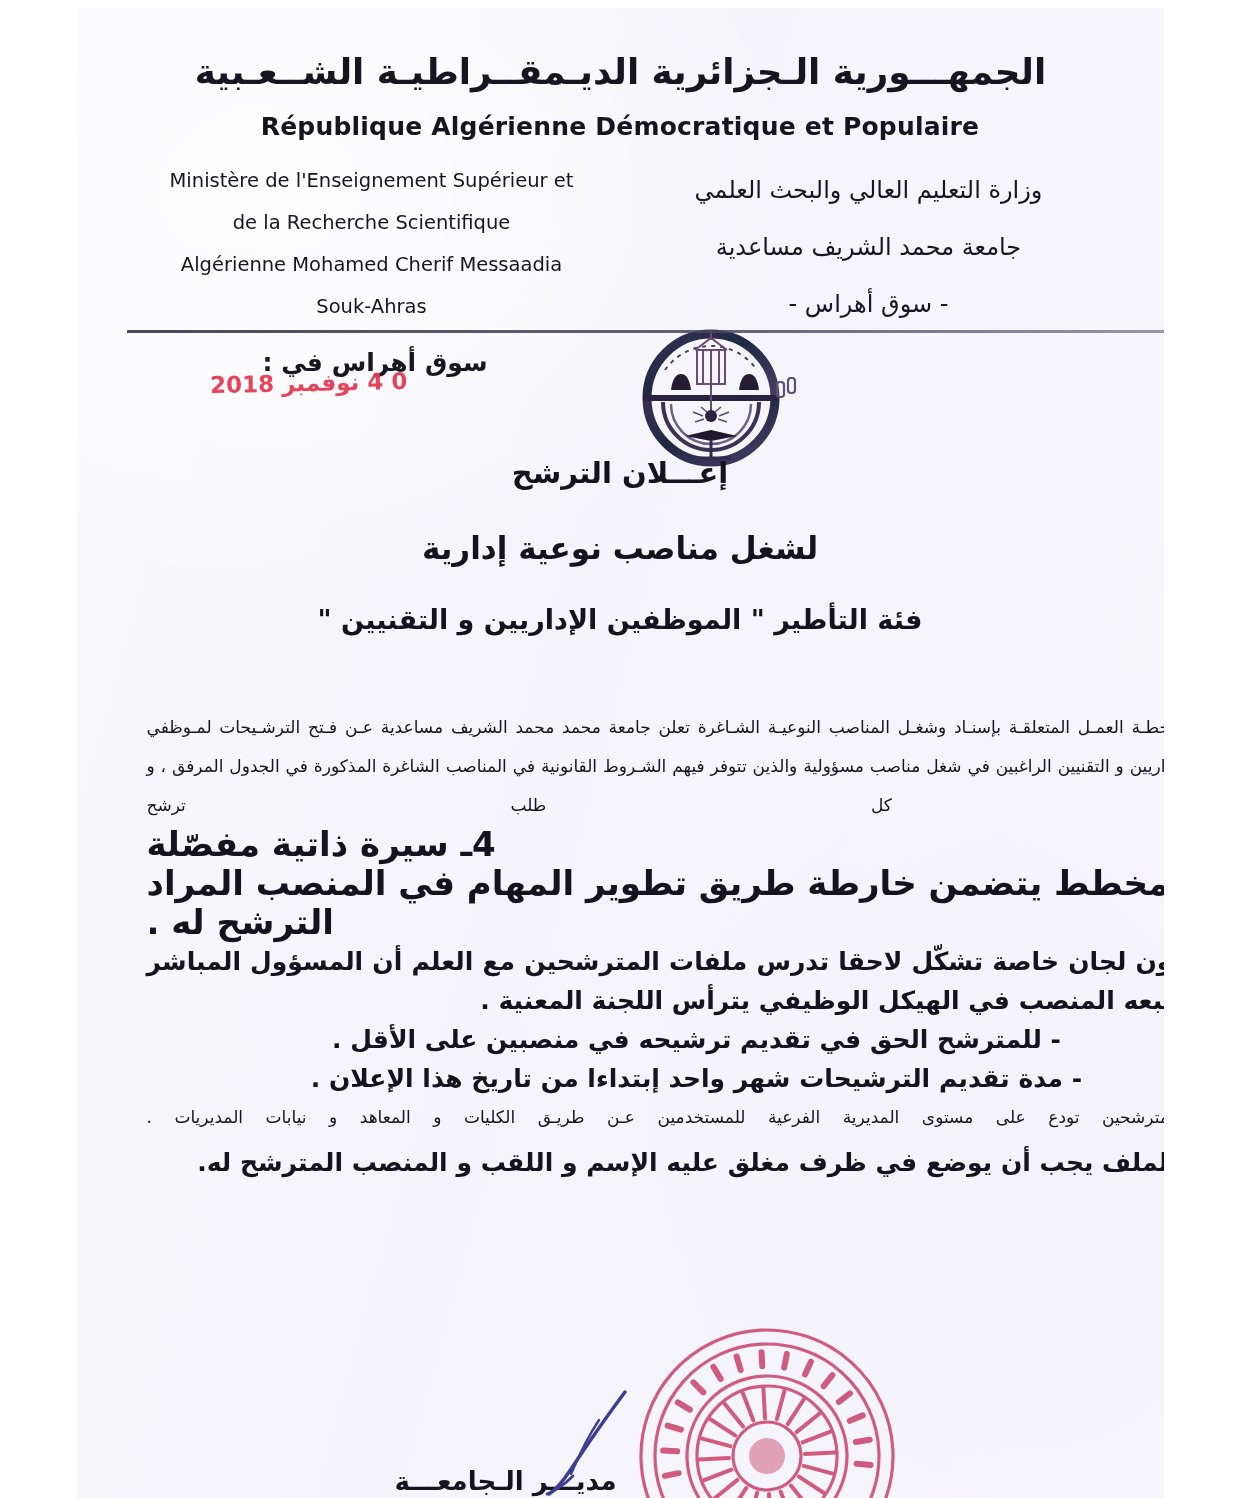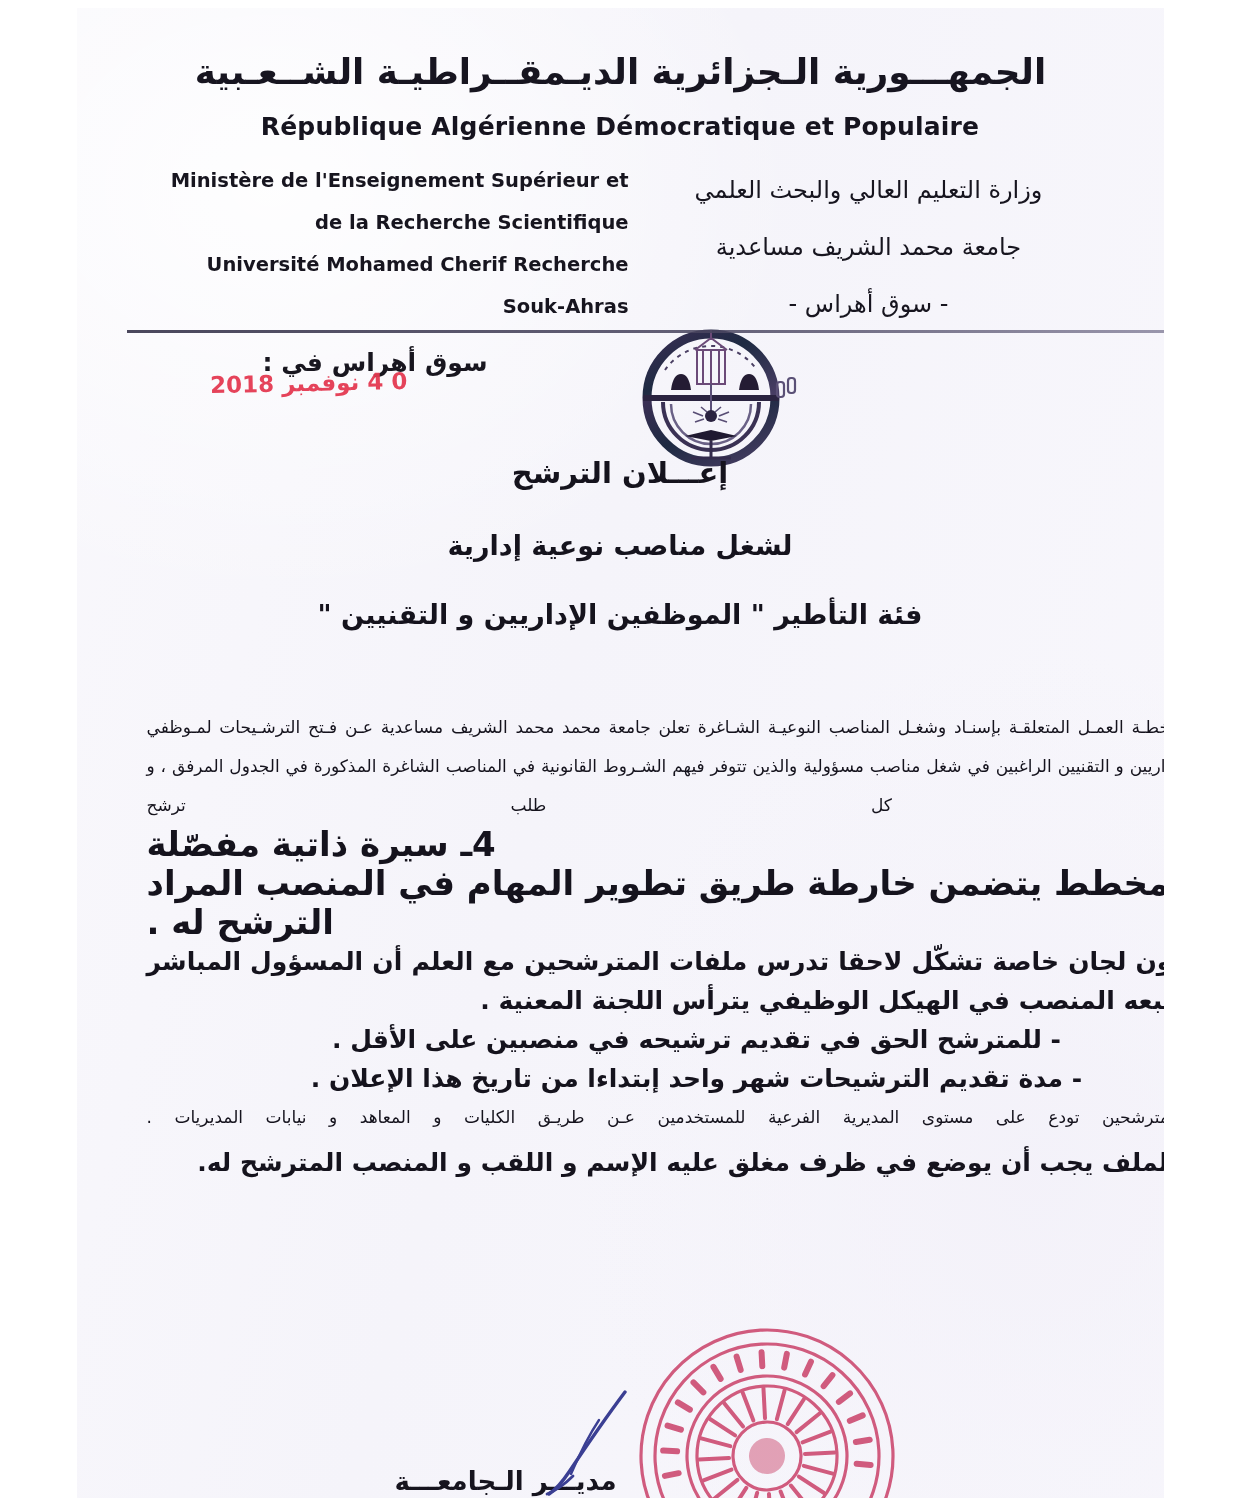--- a/index.html
+++ b/index.html
@@ -55,28 +55,28 @@
 
   .hdr-cols {
     position: absolute;
     top: 152px;
     left: 0;
     width: 100%;
     height: 170px;
   }
   .hdr-fr-block {
     position: absolute;
-    left: 72px;
+    left: 55px;
     top: 0;
     width: 480px;
-    text-align: right;
+    text-align: center;
     direction: ltr;
     font-family: "DejaVu Sans", sans-serif;
     font-size: 19.5px;
-    font-weight: 700;
+    font-weight: 400;
     line-height: 42px;
     color: #17151f;
   }
   .hdr-ar-block {
     position: absolute;
     right: 95px;
     top: 2px;
     width: 400px;
     text-align: center;
     direction: rtl;
@@ -150,21 +150,21 @@
     direction: rtl;
   }
   .title-1 {
     font-size: 29px;
     font-weight: 700;
     letter-spacing: 0.5px;
     margin-bottom: 40px;
     color: #15131d;
   }
   .title-2 {
-    font-size: 27px;
+    font-size: 31px;
     font-weight: 700;
     margin-bottom: 38px;
     color: #15131d;
   }
   .title-3 {
     font-size: 27px;
     font-weight: 700;
     color: #15131d;
   }
 
@@ -260,21 +260,21 @@
 
 <div id="page">
 
   <div class="hdr-ar-top">الجمهـــورية الـجزائرية الديـمقــراطيـة الشــعـبية</div>
   <div class="hdr-fr-top">République Algérienne Démocratique et Populaire</div>
 
   <div class="hdr-cols">
     <div class="hdr-fr-block">
       <div>Ministère de l'Enseignement Supérieur et</div>
       <div>de la Recherche Scientifique</div>
-      <div>Université Mohamed Cherif  Recherche</div>
+      <div>Algérienne Mohamed Cherif  Messaadia</div>
       <div>Souk-Ahras</div>
     </div>
 
     <div class="logo-wrap">
       <svg viewBox="0 0 180 172" xmlns="http://www.w3.org/2000/svg">
         <defs>
           <linearGradient id="ringg" x1="0" y1="0" x2="1" y2="1">
             <stop offset="0%" stop-color="#3b2f55"></stop>
             <stop offset="45%" stop-color="#1e2a42"></stop>
             <stop offset="100%" stop-color="#4b3f66"></stop>

